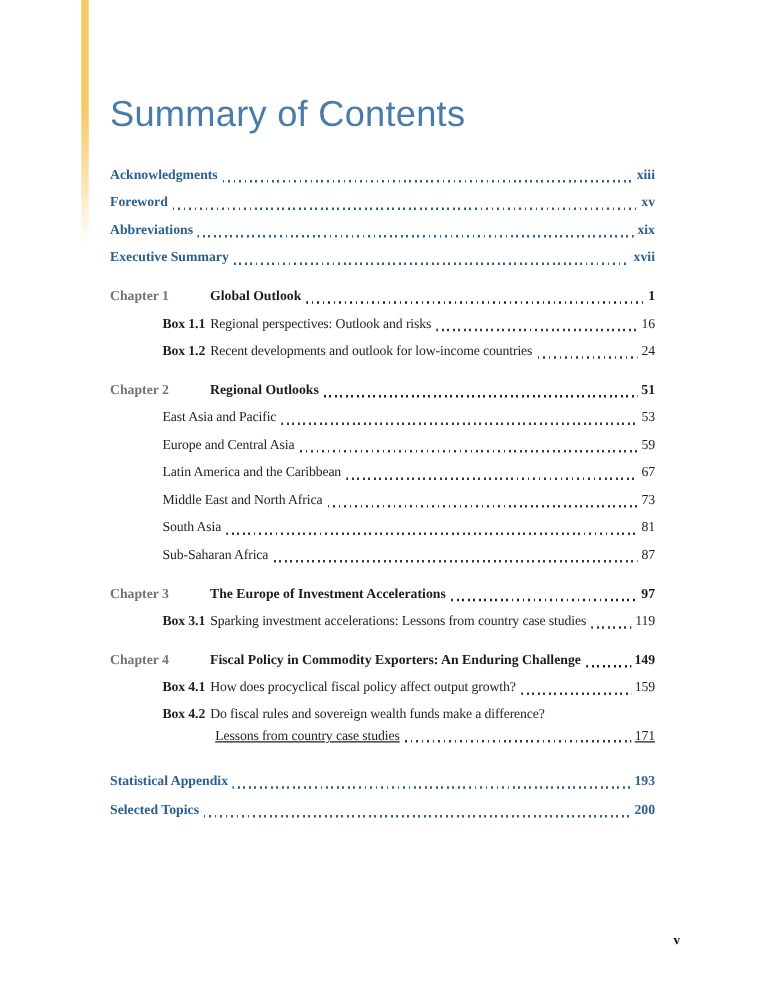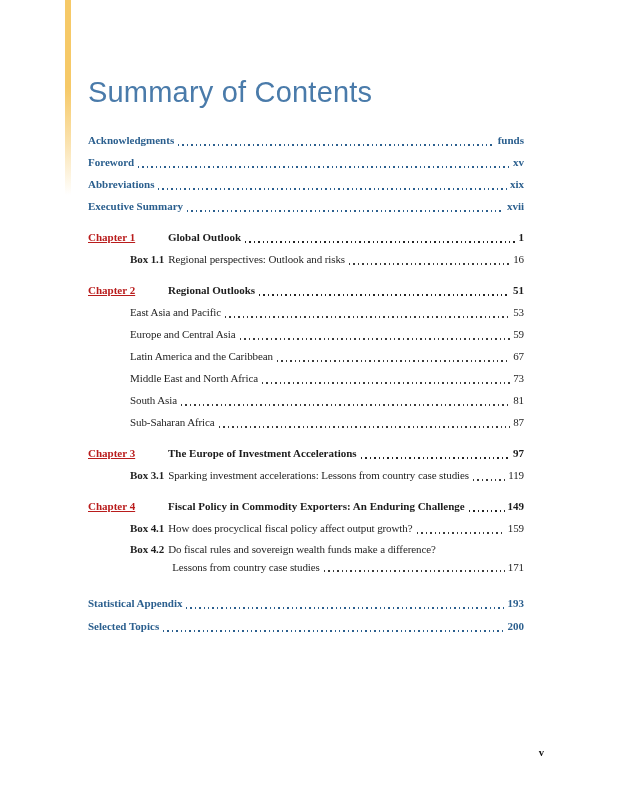--- a/index.html
+++ b/index.html
@@ -60,23 +60,22 @@
     background-image: repeating-linear-gradient(to right,
       currentColor 0, currentColor 1.4px,
       transparent 1.4px, transparent 4.4px);
   }
   .pg { padding-left: 1px; white-space: nowrap; }
 
   .chapter { margin-top: 9px; }
   .ch-row { color: #1c1c1c; font-weight: bold; }
   .ch-label {
     flex: 0 0 80px;
-    color: #b91c1c;
+    color: #737373;
     font-weight: bold;
-    text-decoration: underline;
   }
   .ch-title { white-space: nowrap; }
   .sub-row {
     margin-left: 42px;
     color: #1f1f1f;
     letter-spacing: -0.1px;
   }
   .sub-row .leader { color: #3a3a3a; }
   .ch-row .leader { color: #222222; }
   .box-prefix { font-weight: bold; margin-right: 4px; white-space: nowrap; }
@@ -88,20 +87,21 @@
     margin-top: 2px;
   }
   .wrap-row .box-prefix { line-height: 18px; }
   .wrap-col { flex: 1 1 auto; min-width: 0; }
   .wrap-line1 { line-height: 18px; white-space: nowrap; }
   .wrap-line2 {
     display: flex;
     align-items: flex-end;
     line-height: 18px;
     margin-left: 4px;
+    text-decoration: underline;
   }
   .back-matter { margin-top: 14px; }
   .bm-row { height: 23px; text-align: right; }
 
   .folio {
     position: absolute;
     right: 38px;
     top: 747px;
     font-family: "Liberation Serif", serif;
     font-size: 10.5px;
@@ -115,21 +115,21 @@
 <div class="page">
   <div class="accent-bar"></div>
 
   <div class="content">
     <h1 class="page-title">Summary of Contents</h1>
 
     <div class="front-matter">
       <div class="toc-row fm-row">
         <span>Acknowledgments</span>
         <span class="leader"></span>
-        <span class="pg">funds</span>
+        <span class="pg">xiii</span>
       </div>
       <div class="toc-row fm-row">
         <span>Foreword</span>
         <span class="leader"></span>
         <span class="pg">xv</span>
       </div>
       <div class="toc-row fm-row">
         <span>Abbreviations</span>
         <span class="leader"></span>
         <span class="pg">xix</span>
@@ -146,20 +146,26 @@
         <span class="ch-label">Chapter 1</span>
         <span class="ch-title">Global Outlook</span>
         <span class="leader"></span>
         <span class="pg">1</span>
       </div>
       <div class="toc-row sub-row">
         <span class="box-prefix">Box 1.1</span>
         <span class="sub-text">Regional perspectives: Outlook and risks</span>
         <span class="leader"></span>
         <span class="pg">16</span>
+      </div>
+      <div class="toc-row sub-row">
+        <span class="box-prefix">Box 1.2</span>
+        <span class="sub-text">Recent developments and outlook for low-income countries</span>
+        <span class="leader"></span>
+        <span class="pg">24</span>
       </div>
     </div>
 
     <div class="chapter">
       <div class="toc-row ch-row">
         <span class="ch-label">Chapter 2</span>
         <span class="ch-title">Regional Outlooks</span>
         <span class="leader"></span>
         <span class="pg">51</span>
       </div>

